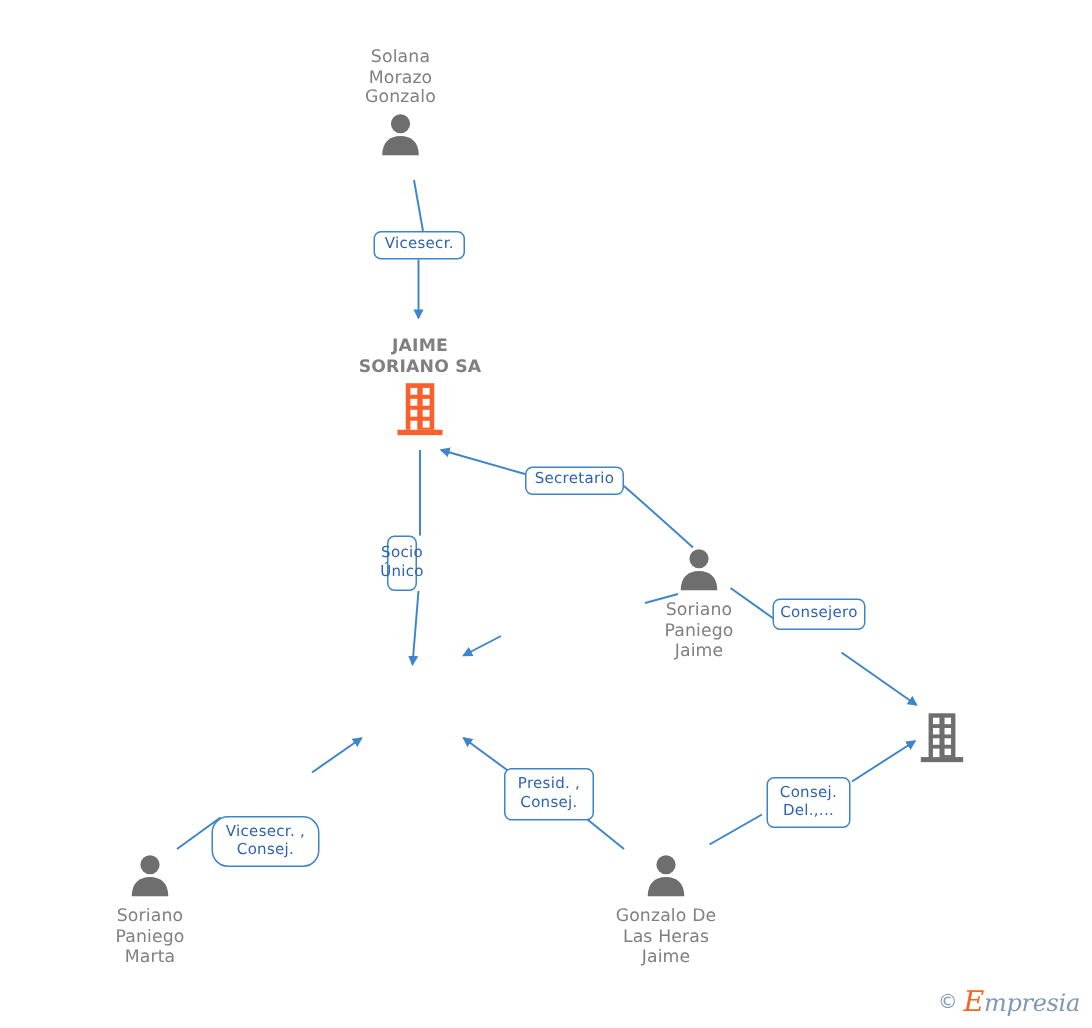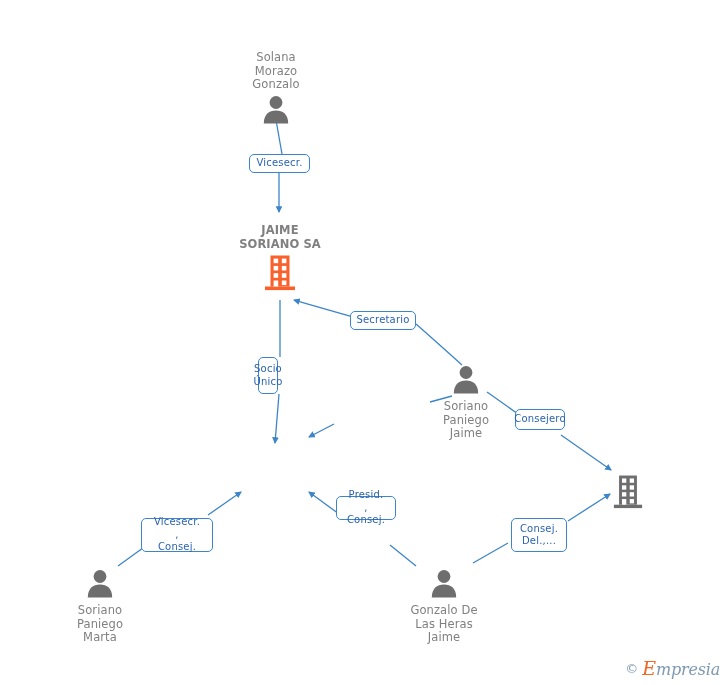--- a/index.html
+++ b/index.html
@@ -53,21 +53,21 @@
     border-radius: 5px;
     background: #ffffff;
     color: #2b63b0;
     font-size: 10px;
     line-height: 12.5px;
     text-align: center;
     display: flex;
     align-items: center;
     justify-content: center;
     white-space: pre-line;
-    padding: 1px 9px;
+    padding: 1px 3px;
     letter-spacing: 0.2px;
   }
   #watermark {
     position: absolute;
     right: 8px;
     bottom: 6px;
     display: flex;
     align-items: center;
     gap: 4px;
   }
@@ -125,21 +125,21 @@
 
     <path d="M 416 566 L 390 545" stroke="#3d85c8" stroke-width="1.3" fill="none"></path>
 
     <path d="M 339 514 L 309 492" stroke="#3d85c8" stroke-width="1.3" fill="none" marker-end="url(#arrow)"></path>
 
     <path d="M 473 563 L 508 543" stroke="#3d85c8" stroke-width="1.3" fill="none"></path>
 
     <path d="M 568 521 L 610 494" stroke="#3d85c8" stroke-width="1.3" fill="none" marker-end="url(#arrow)"></path>
   </svg>
 
-  <div class="node" style="left:227px; top:31px; width:98px;margin-top:20px;">
+  <div class="node" style="left:218px; top:31px; width:98px;">
     <div class="node-label">Solana
 Morazo
 Gonzalo</div>
     <span class="icon-wrap">
       <svg width="34" height="34" viewBox="0 0 34 34">
         <circle cx="17" cy="10.5" r="6.4" fill="#6e6e6e"></circle>
         <path d="M 4.8 31.5 C 4.8 22.6 9.9 18.6 17 18.6 C 24.1 18.6 29.2 22.6 29.2 31.5 Z" fill="#6e6e6e"></path>
       </svg>
     </span>
   </div>
@@ -218,26 +218,26 @@
   </div>
 
   <div class="rel-box" style="left:249px; top:154px; width:61px; height:19px;">Vicesecr.</div>
 
   <div class="rel-box" style="left:258px; top:357px; width:20px; height:37px;">Socio
 Único</div>
 
   <div class="rel-box" style="left:350px; top:311px; width:66px; height:19px;">Secretario</div>
 
 
-  <div class="rel-box" style="left:515px; top:409px; width:50px; height:21px;">Consejero</div>
-
-  <div class="rel-box" style="left:141px; top:518px; width:72px; height:34px;">Vicesecr. ,
+  <div class="rel-box" style="left:515px; top:399px; width:62px; height:21px;">Consejero</div>
+
+  <div class="rel-box" style="left:141px; top:544px; width:72px; height:34px;border-radius:11px;">Vicesecr. ,
 Consej.</div>
 
-  <div class="rel-box" style="left:336px; top:496px; width:60px; height:24px;">Presid. ,
+  <div class="rel-box" style="left:336px; top:512px; width:60px; height:35px;">Presid. ,
 Consej.</div>
 
   <div class="rel-box" style="left:511px; top:518px; width:56px; height:34px;">Consej.
 Del.,...</div>
 
   <div id="watermark">
     <span class="copy-mark">©</span>
     <span class="brand"><span class="brand-initial">E</span><span>mpresia</span></span>
   </div>
 

